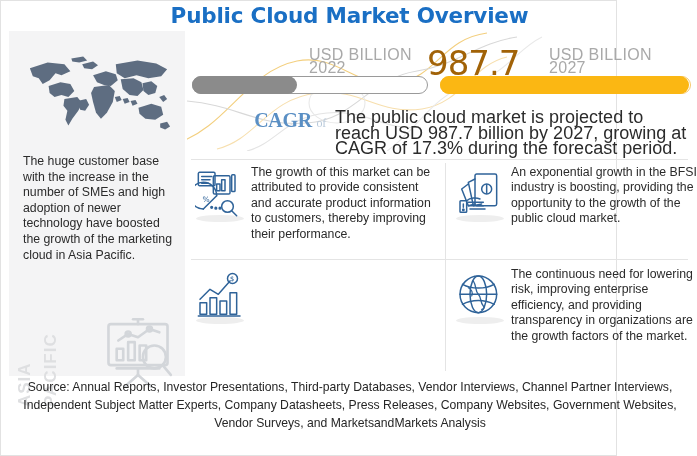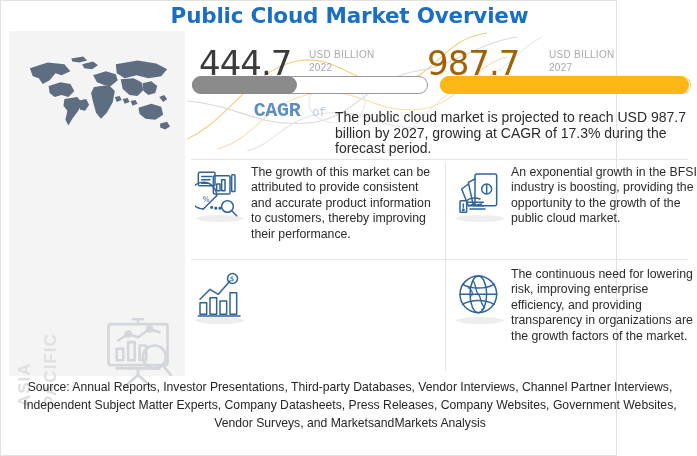--- a/index.html
+++ b/index.html
@@ -97,21 +97,21 @@
     position: absolute;
     font-family: "DejaVu Sans", sans-serif;
     font-size: 34px;
     font-weight: 400;
     letter-spacing: -1px;
   }
   .num-2022 { left: 12px; top: 12px; color: #3b3b3b; }
   .num-2027 { left: 240px; top: 12px; color: #a16207; }
   .stat-unit {
     position: absolute;
-    font-size: 10px;
+    font-size: 16px;
     line-height: 13px;
     color: #a9a9a9;
     letter-spacing: 0.3px;
   }
   .unit-2022 { left: 122px; top: 17px; }
   .unit-2027 { left: 362px; top: 17px; }
 
   .bar-track {
     position: absolute;
     top: 45px; height: 18px;
@@ -132,35 +132,35 @@
   }
   .bar-fill-orange {
     position: absolute; left: -1px; top: -1px;
     width: 249px; height: 18px;
     border-radius: 10px;
     background: #fbb713;
   }
 
   .cagr-block {
     position: absolute;
-    left: 14px; top: 68px;
+    left: 14px; top: 78px;
     width: 125px;
     text-align: right;
     color: #5a8fc4;
-    font-family: Liberation Mono, monospace;
+    font-family: Liberation Serif, serif;
   }
   .cagr-line1 { font-size: 20px; font-weight: bold; letter-spacing: -0.3px; }
   .cagr-of { font-size: 12px; font-weight: normal; color: #b8c9da; }
   .cagr-line2 { font-size: 24px; font-weight: bold; margin-top: -3px; letter-spacing: -0.5px; }
 
   .proj-text {
     position: absolute;
     left: 148px; top: 79px;
     width: 352px;
-    font-size: 14px;
+    font-size: 18px;
     line-height: 15.5px;
     color: #2b2b2b;
   }
 
   
   .cards {
     position: absolute;
     left: 0; top: 128px;
     width: 505px; height: 217px;
   }
@@ -242,20 +242,21 @@
         <path d="M286 150 L300 146 L306 156 L296 162 L286 158 Z"></path>
         <path d="M284 96 L294 92 L300 100 L292 106 Z"></path>
         <path d="M194 96 L204 94 L208 102 L198 106 Z"></path>
         <path d="M210 100 L220 98 L224 106 L214 110 Z"></path>
         <path d="M226 104 L236 102 L240 110 L230 114 Z"></path>
         <path d="M128 30 L150 24 L160 32 L148 40 L132 38 Z"></path>
         <path d="M106 18 L130 14 L138 22 L122 26 L108 24 Z"></path>
       </g>
     </svg>
 
+    <div class="left-text">The huge customer base with the increase in the number of SMEs and high adoption of newer technology have boosted the growth of the marketing cloud in Asia Pacific.</div>
 
     <div class="asia-pacific">
       <span class="ap-word ap-asia">ASIA</span>
       <span class="ap-word ap-pac">PACIFIC</span>
     </div>
 
     <svg class="board-icon" viewBox="0 0 100 92">
       <g fill="none" stroke="#d3d6da" stroke-width="3.2" stroke-linecap="round" stroke-linejoin="round">
         <rect x="14" y="12" width="72" height="50" rx="3"></rect>
         <line x1="44" y1="6" x2="56" y2="6"></line>
@@ -284,21 +285,20 @@
         <path d="M0 70 C 50 74, 70 96, 120 92 C 170 88, 180 48, 230 40 C 270 34, 290 12, 330 6" stroke="#d8d8d8"></path>
         <path d="M30 118 C 70 108, 80 68, 130 62 C 175 57, 190 84, 235 78 C 275 72, 285 34, 320 26" stroke="#f7dfae"></path>
         <path d="M60 120 C 90 112, 98 86, 140 82 C 180 78, 196 100, 232 96" stroke="#e4e4e4"></path>
         <ellipse cx="150" cy="72" rx="28" ry="20" stroke="#e8e8e8"></ellipse>
         <path d="M200 120 C 230 100, 244 64, 286 52 C 320 42, 330 18, 355 6" stroke="#e9e9e9"></path>
       </g>
     </svg>
 
     <div class="stats">
 
-      <div class="stat-num num-2022">444.7</div>
       <div class="stat-unit unit-2022">
         <span>USD BILLION</span><br>
         <span>2022</span>
       </div>
       <div class="bar-track grey">
         <div class="bar-fill-grey"></div>
       </div>
 
       <div class="stat-num num-2027">987.7</div>
       <div class="stat-unit unit-2027">

